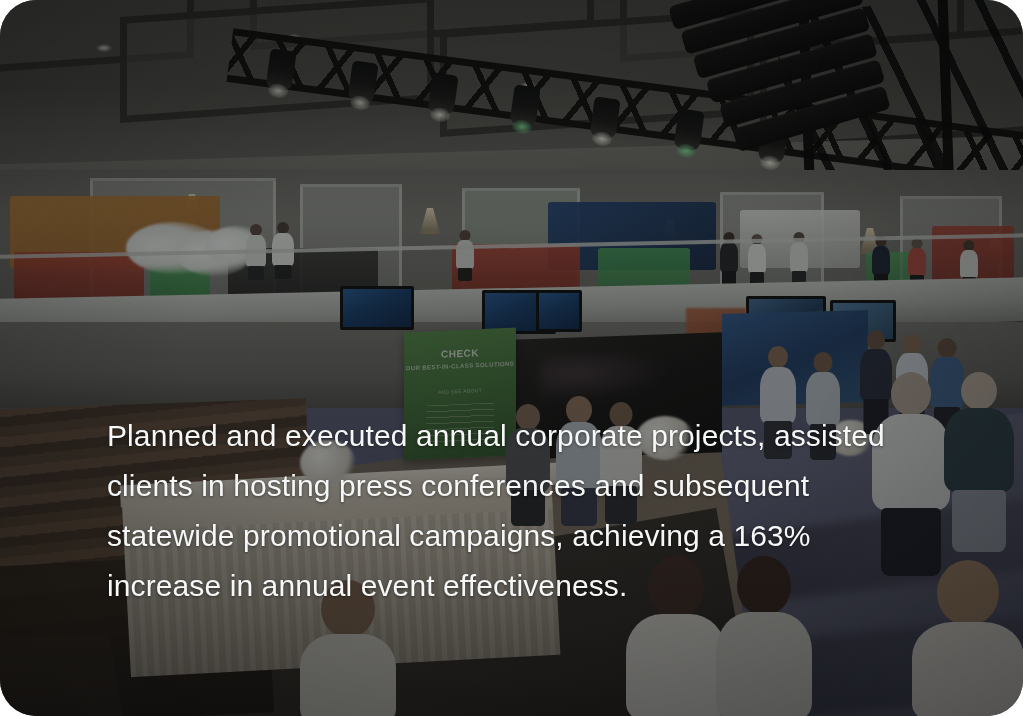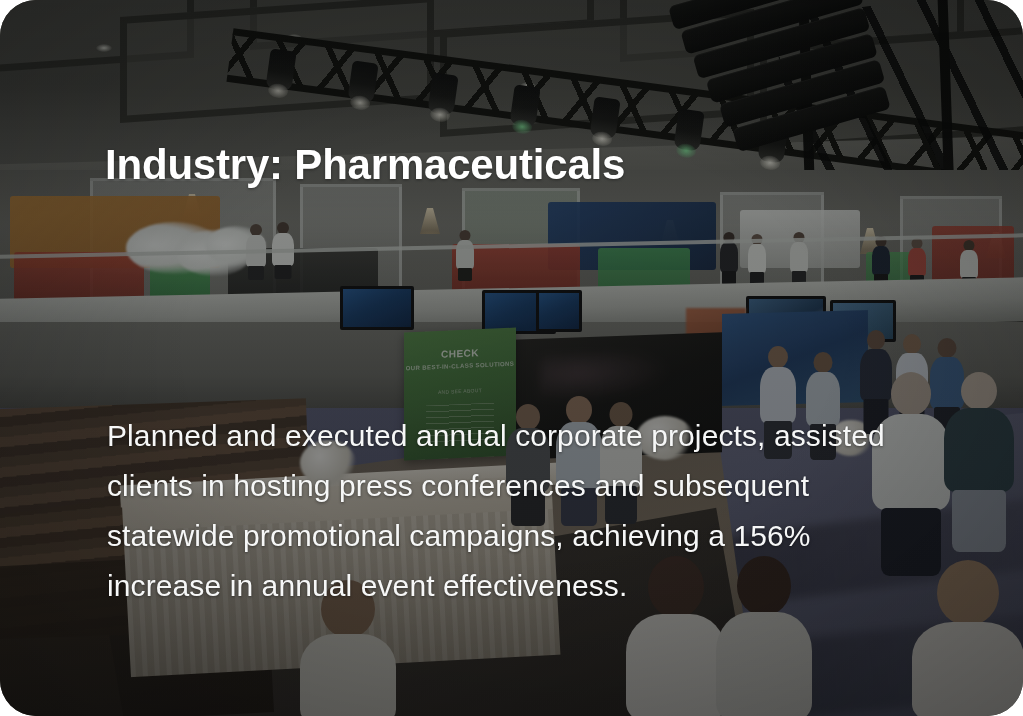--- a/index.html
+++ b/index.html
@@ -682,17 +682,16 @@
     <div class="person" style="left:912px; top:560px; width:112px; height:158px;">
       <div class="head" style="width:62px;height:66px;background:#b08a63;"></div>
       <div class="body" style="top:62px;width:112px;height:98px;background:#e9e5da;"></div>
     </div>
 
     <div class="scrim"></div>
     <div class="vignette"></div>
   </div>
 
   <div class="content">
-    <h1 class="title">Industry: Pharmaceuticals</h1>
-    <p class="body-text">Planned and executed annual corporate projects, assisted clients in hosting press conferences and subsequent statewide promotional campaigns, achieving a 156% increase in annual event effectiveness.</p>
+    <p class="body-text">Planned and executed annual corporate projects, assisted clients in hosting press conferences and subsequent statewide promotional campaigns, achieving a 163% increase in annual event effectiveness.</p>
   </div>
 
 </div>
 
 </body></html>

